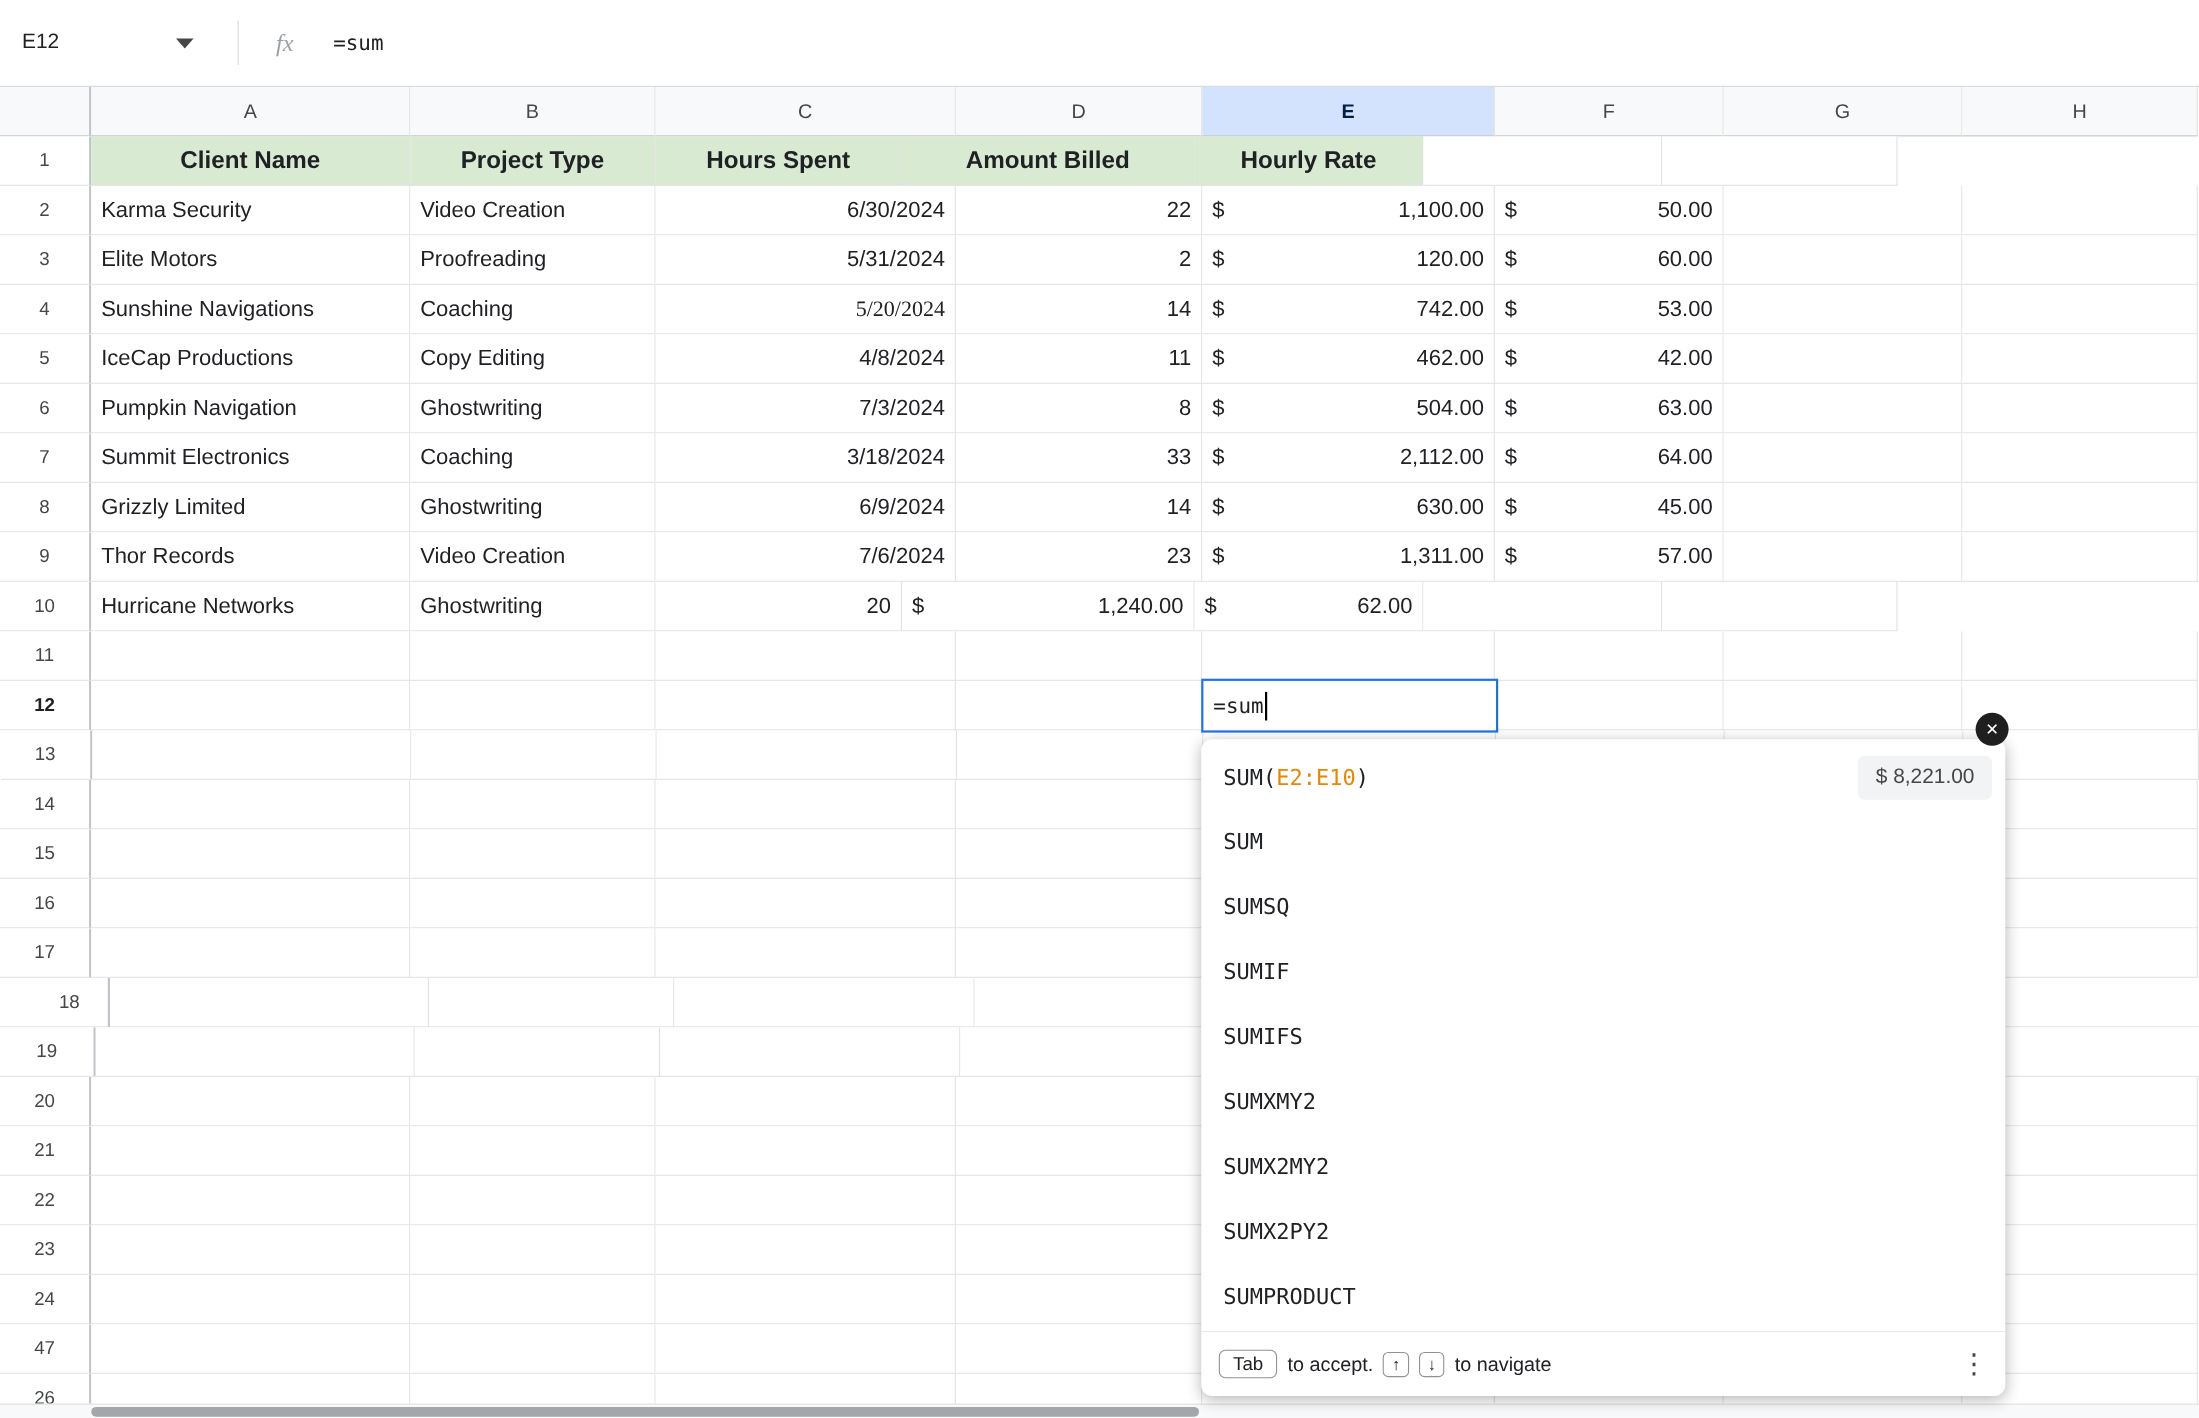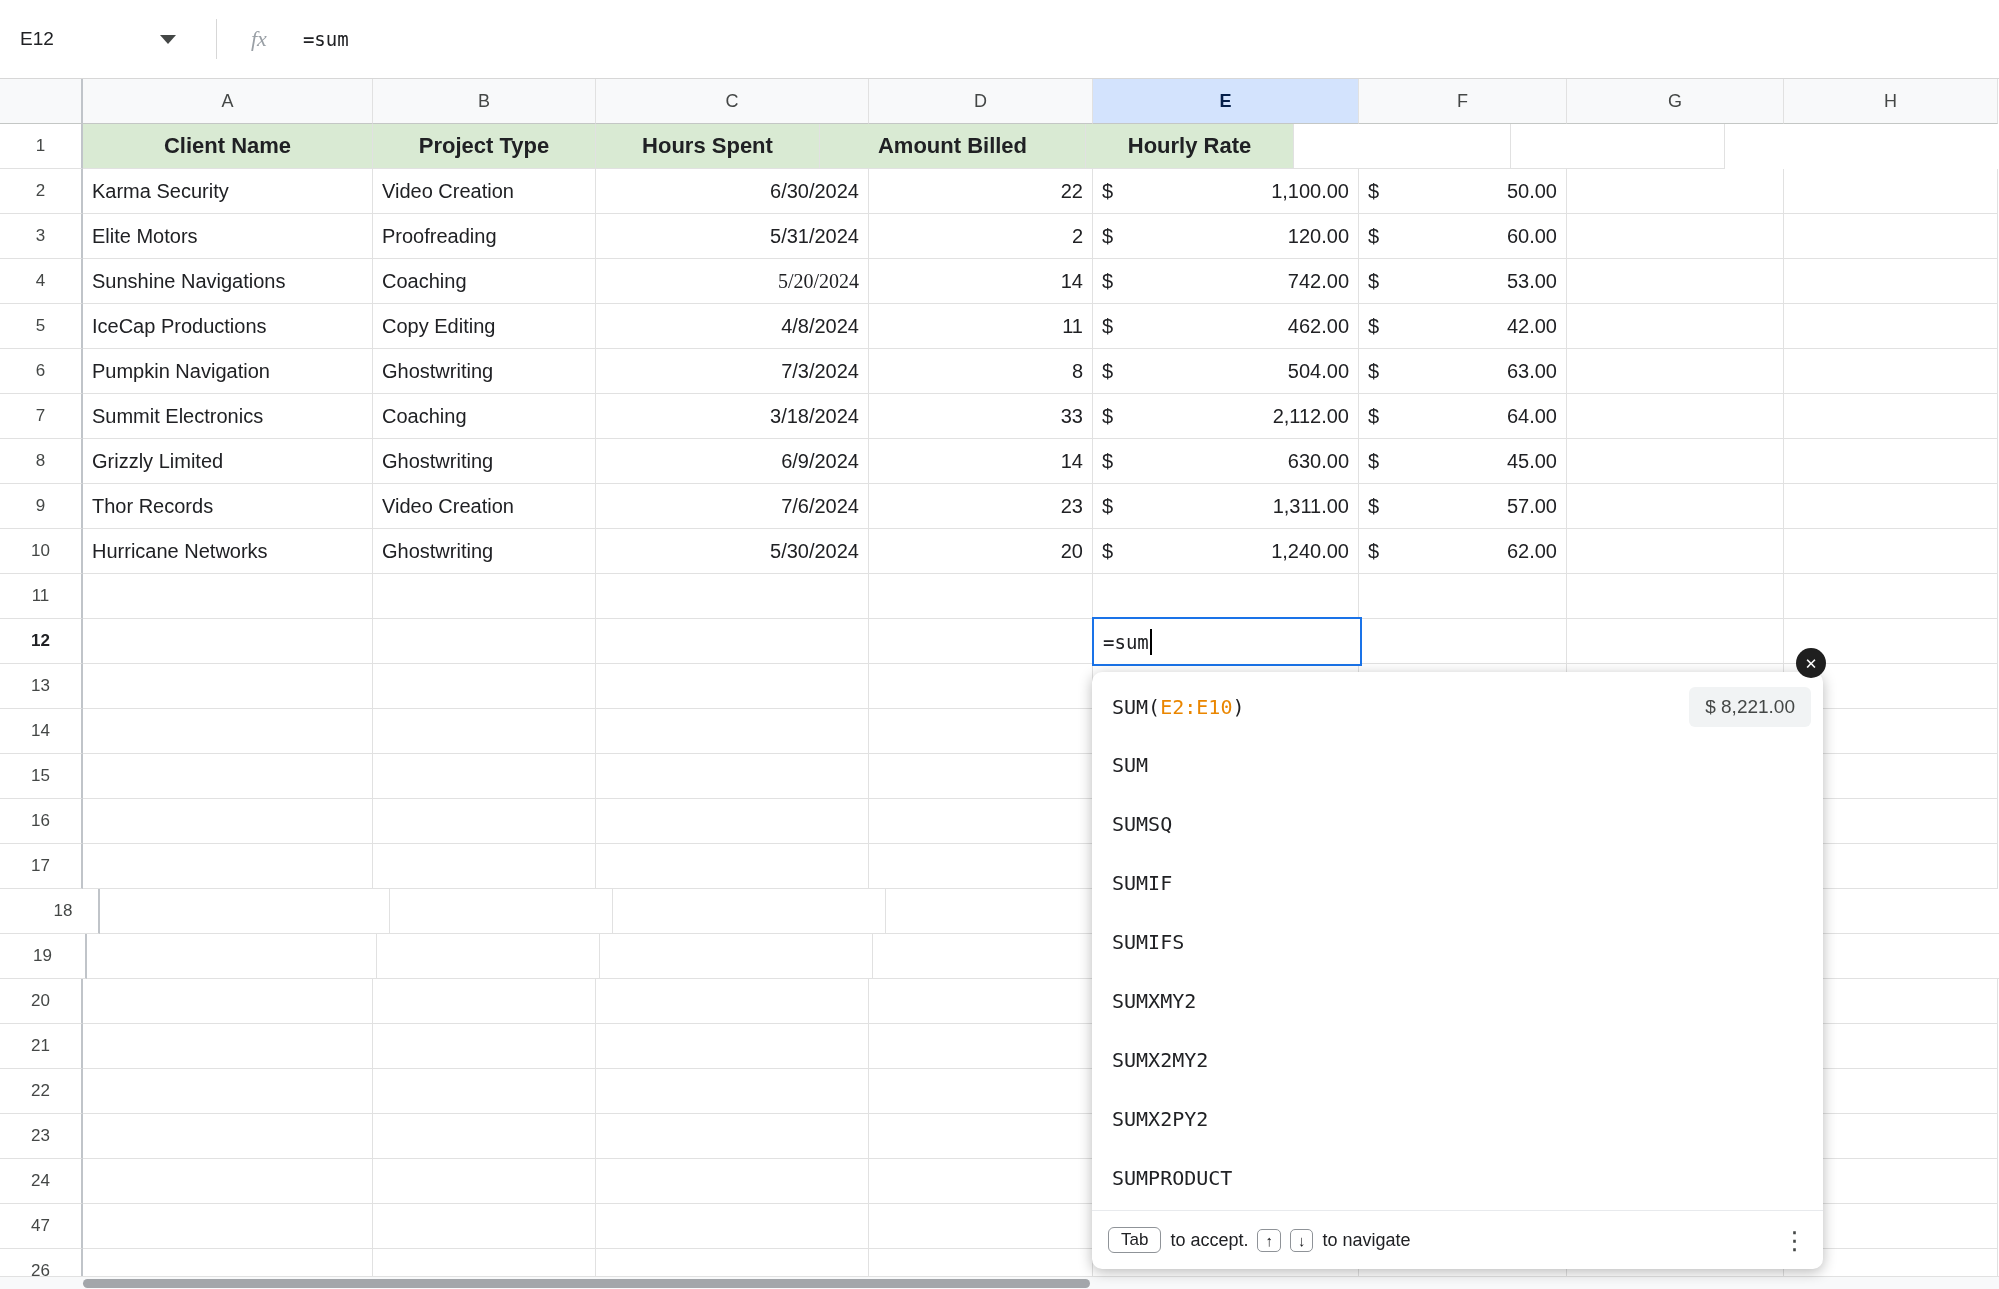--- a/index.html
+++ b/index.html
@@ -235,21 +235,20 @@
         <span>$</span>
         <span>57.00</span>
       </div>
       <div class="g-cell" style="width: 217px;"></div>
       <div class="g-cell" style="width: 214px;"></div>
     </div>
     <div class="g-row" style="height: 45px;">
       <div class="g-cell g-rowhead" style="width: 83px;">10</div>
       <div class="g-cell al" style="width: 290px;">Hurricane Networks</div>
       <div class="g-cell al" style="width: 223px;">Ghostwriting</div>
-      <div class="g-cell ar" style="width: 273px;">5/30/2024</div>
       <div class="g-cell ar" style="width: 224px;">20</div>
       <div class="g-cell acur" style="width: 266px;">
         <span>$</span>
         <span>1,240.00</span>
       </div>
       <div class="g-cell acur" style="width: 208px;">
         <span>$</span>
         <span>62.00</span>
       </div>
       <div class="g-cell" style="width: 217px;"></div>
@@ -270,21 +269,21 @@
       <div class="g-cell g-rowhead sel" style="width: 83px;">12</div>
       <div class="g-cell" style="width: 290px;"></div>
       <div class="g-cell" style="width: 223px;"></div>
       <div class="g-cell" style="width: 273px;"></div>
       <div class="g-cell" style="width: 224px;"></div>
       <div class="g-cell" style="width: 266px;"></div>
       <div class="g-cell" style="width: 208px;"></div>
       <div class="g-cell" style="width: 217px;"></div>
       <div class="g-cell" style="width: 214px;"></div>
     </div>
-    <div class="g-row" style="height: 45px;">
+    <div class="g-row" style="height: 45px; justify-content: center;">
       <div class="g-cell g-rowhead" style="width: 83px;">13</div>
       <div class="g-cell" style="width: 290px;"></div>
       <div class="g-cell" style="width: 223px;"></div>
       <div class="g-cell" style="width: 273px;"></div>
       <div class="g-cell" style="width: 224px;"></div>
       <div class="g-cell" style="width: 266px;"></div>
       <div class="g-cell" style="width: 208px;"></div>
       <div class="g-cell" style="width: 217px;"></div>
       <div class="g-cell" style="width: 214px;"></div>
     </div>

